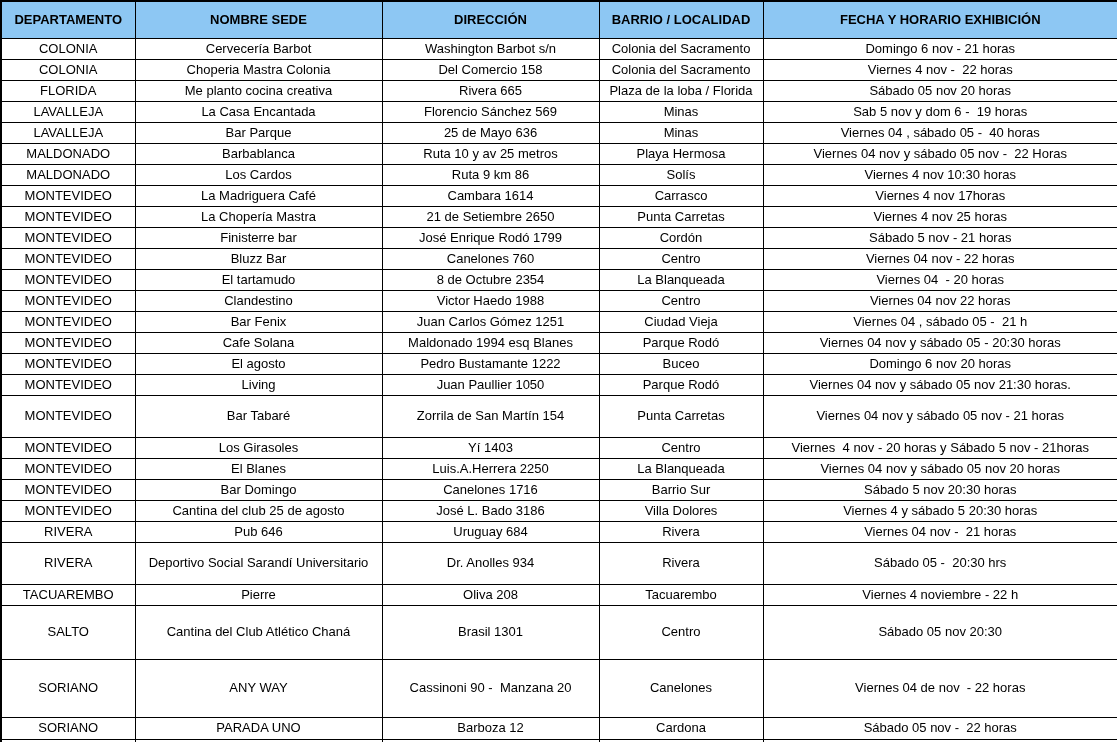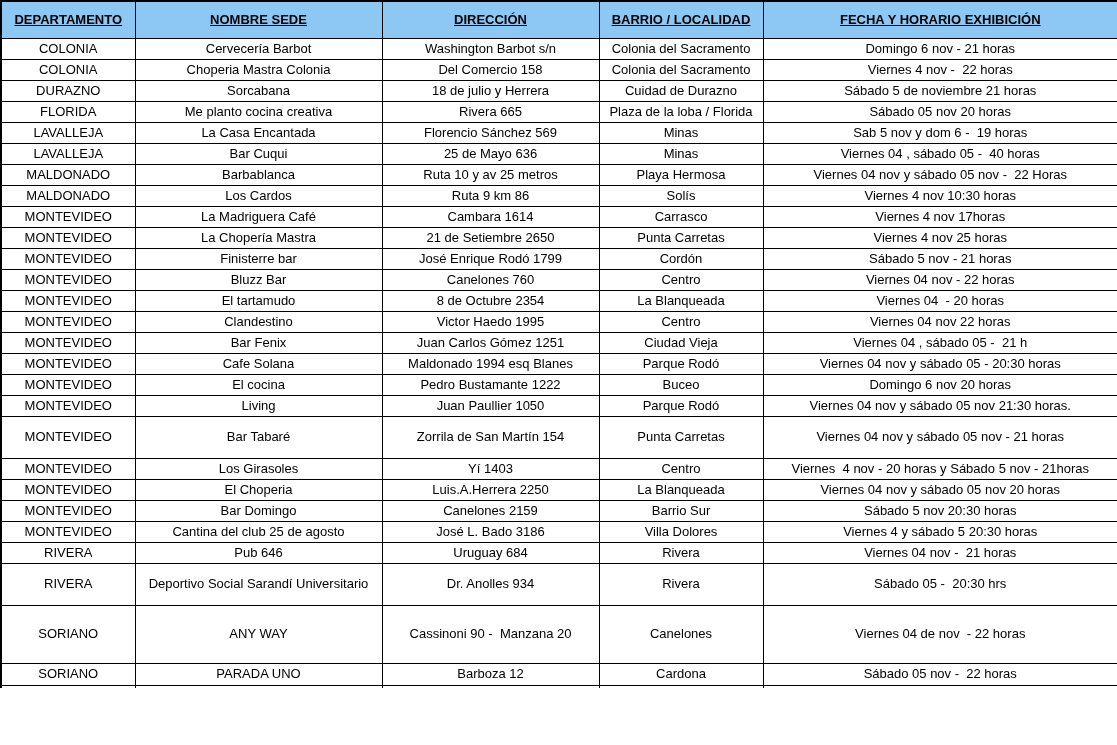--- a/index.html
+++ b/index.html
@@ -27,21 +27,21 @@
     border: 1px solid var(--border-c);
     text-align: center;
     vertical-align: middle;
     padding: 0 2px;
     overflow: hidden;
     line-height: 1.18;
   }
   td { white-space: pre-wrap; }
   td:nth-child(4) { white-space: pre; }
 
-  thead tr { height: 37px; text-decoration: underline; }
+  thead tr { height: 37px; }
   th {
     background: var(--header-bg);
     font-weight: bold;
     white-space: pre;
   }
   tbody tr { height: 21px; margin-top: 32px; }
 
   tbody.partial tr { height: 3px; }
   tbody.partial td { border-bottom: none; border-top: 1px solid var(--border-c); padding: 0; }
 </style>
@@ -74,43 +74,36 @@
         <td>Domingo 6 nov - 21 horas</td>
       </tr>
       <tr>
         <td>COLONIA</td>
         <td>Choperia Mastra Colonia</td>
         <td>Del Comercio 158</td>
         <td>Colonia del Sacramento</td>
         <td>Viernes 4 nov -  22 horas</td>
       </tr>
       <tr>
-        <td>DURAZNO</td>
-        <td>Sorcabana</td>
-        <td>18 de julio y Herrera</td>
-        <td>Cuidad de Durazno</td>
-        <td>Sábado 5 de noviembre 21 horas</td>
-      </tr>
-      <tr>
         <td>FLORIDA</td>
         <td>Me planto cocina creativa</td>
         <td>Rivera 665</td>
         <td>Plaza de la loba / Florida</td>
         <td>Sábado 05 nov 20 horas</td>
       </tr>
       <tr>
         <td>LAVALLEJA</td>
         <td>La Casa Encantada</td>
         <td>Florencio Sánchez 569</td>
         <td>Minas</td>
         <td>Sab 5 nov y dom 6 -  19 horas</td>
       </tr>
       <tr>
         <td>LAVALLEJA</td>
-        <td>Bar Cuqui</td>
+        <td>Bar Parque</td>
         <td>25 de Mayo 636</td>
         <td>Minas</td>
         <td>Viernes 04 , sábado 05 -  40 horas</td>
       </tr>
       <tr>
         <td>MALDONADO</td>
         <td>Barbablanca</td>
         <td>Ruta 10 y av 25 metros</td>
         <td>Playa Hermosa</td>
         <td>Viernes 04 nov y sábado 05 nov -  22 Horas</td>
@@ -153,41 +146,41 @@
       <tr>
         <td>MONTEVIDEO</td>
         <td>El tartamudo</td>
         <td>8 de Octubre 2354</td>
         <td>La Blanqueada</td>
         <td>Viernes 04  - 20 horas</td>
       </tr>
       <tr>
         <td>MONTEVIDEO</td>
         <td>Clandestino</td>
-        <td>Victor Haedo 1995</td>
+        <td>Victor Haedo 1988</td>
         <td>Centro</td>
         <td>Viernes 04 nov 22 horas</td>
       </tr>
       <tr>
         <td>MONTEVIDEO</td>
         <td>Bar Fenix</td>
         <td>Juan Carlos Gómez 1251</td>
         <td>Ciudad Vieja</td>
         <td>Viernes 04 , sábado 05 -  21 h</td>
       </tr>
       <tr>
         <td>MONTEVIDEO</td>
         <td>Cafe Solana</td>
         <td>Maldonado 1994 esq Blanes</td>
         <td>Parque Rodó</td>
         <td>Viernes 04 nov y sábado 05 - 20:30 horas</td>
       </tr>
       <tr>
         <td>MONTEVIDEO</td>
-        <td>El cocina</td>
+        <td>El agosto</td>
         <td>Pedro Bustamante 1222</td>
         <td>Buceo</td>
         <td>Domingo 6 nov 20 horas</td>
       </tr>
       <tr>
         <td>MONTEVIDEO</td>
         <td>Living</td>
         <td>Juan Paullier 1050</td>
         <td>Parque Rodó</td>
         <td>Viernes 04 nov y sábado 05 nov 21:30 horas.</td>
@@ -201,29 +194,29 @@
       </tr>
       <tr>
         <td>MONTEVIDEO</td>
         <td>Los Girasoles</td>
         <td>Yí 1403</td>
         <td>Centro</td>
         <td>Viernes  4 nov - 20 horas y Sábado 5 nov - 21horas</td>
       </tr>
       <tr>
         <td>MONTEVIDEO</td>
-        <td>El Choperia</td>
+        <td>El Blanes</td>
         <td>Luis.A.Herrera 2250</td>
         <td>La Blanqueada</td>
         <td>Viernes 04 nov y sábado 05 nov 20 horas</td>
       </tr>
       <tr>
         <td>MONTEVIDEO</td>
         <td>Bar Domingo</td>
-        <td>Canelones 2159</td>
+        <td>Canelones 1716</td>
         <td>Barrio Sur</td>
         <td>Sábado 5 nov 20:30 horas</td>
       </tr>
       <tr>
         <td>MONTEVIDEO</td>
         <td>Cantina del club 25 de agosto</td>
         <td>José L. Bado 3186</td>
         <td>Villa Dolores</td>
         <td>Viernes 4 y sábado 5 20:30 horas</td>
       </tr>
@@ -234,20 +227,34 @@
         <td>Rivera</td>
         <td>Viernes 04 nov -  21 horas</td>
       </tr>
       <tr style="height: 42px;">
         <td>RIVERA</td>
         <td>Deportivo Social Sarandí Universitario</td>
         <td>Dr. Anolles 934</td>
         <td>Rivera</td>
         <td>Sábado 05 -  20:30 hrs</td>
       </tr>
+      <tr>
+        <td>TACUAREMBO</td>
+        <td>Pierre</td>
+        <td>Oliva 208</td>
+        <td>Tacuarembo</td>
+        <td>Viernes 4 noviembre - 22 h</td>
+      </tr>
+      <tr style="height: 54px;">
+        <td>SALTO</td>
+        <td>Cantina del Club Atlético Chaná</td>
+        <td>Brasil 1301</td>
+        <td>Centro</td>
+        <td>Sábado 05 nov 20:30</td>
+      </tr>
       <tr style="height: 58px;">
         <td>SORIANO</td>
         <td>ANY WAY</td>
         <td>Cassinoni 90 -  Manzana 20</td>
         <td>Canelones</td>
         <td>Viernes 04 de nov  - 22 horas</td>
       </tr>
       <tr style="height: 22px;">
         <td>SORIANO</td>
         <td>PARADA UNO</td>

